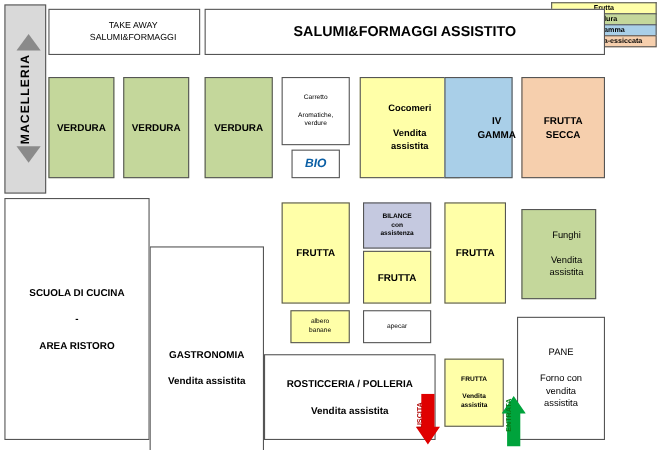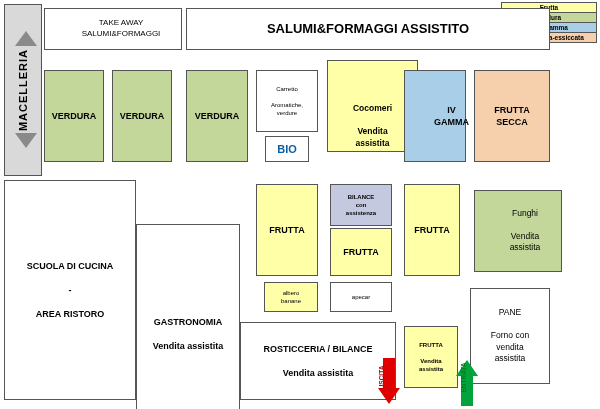--- a/index.html
+++ b/index.html
@@ -60,21 +60,21 @@
     text-align:center;padding:1px 0;
     font-weight:bold;
   }
   #legend .lrow:last-child{border-bottom:1px solid #555;}
   .lg-frutta{background:#ffffa8;}
   .lg-verdura{background:#c4d79b;}
   .lg-ivv{background:#a9cfe8;}
   .lg-secca{background:#f6cfad;}
 
   
-  .bio{color:#0b5fa5;font-weight:bold;font-size:11px;}
+  .bio{color:#0b5fa5;font-weight:bold;font-size:11px;font-style:italic;}
 
   
   .bigarrow{position:absolute;}
   .vlabel{
     position:absolute;
     font-size:6.5px;font-weight:bold;color:#ffffff;
     transform:rotate(-90deg);
     white-space:nowrap;
   }
   .redlbl{color:#b00000;}
@@ -122,21 +122,21 @@
     <span class="ln xs">Carretto
 
 Aromatiche,
 verdure</span>
   </div>
 
   <div class="box plain" style="left:265px;top:136px;width:44px;height:26px;">
     <span class="ln bio">BIO</span>
   </div>
 
-  <div class="box yellow" style="left:327px;top:60px;width:91px;height:92px;justify-content:flex-end;">
+  <div class="box yellow" style="left:327px;top:70px;width:91px;height:92px;">
     <span class="ln" style="font-size:8.5px;font-weight:bold;">Cocomeri
 
 Vendita
 assistita</span>
   </div>
 
   <div class="box blue" style="left:404px;top:70px;width:62px;height:92px;">
     <span class="ln" style="font-size:9px;font-weight:bold;">IV
 GAMMA</span>
   </div>
@@ -171,50 +171,50 @@
   </div>
 
   <div class="box yellow" style="left:330px;top:228px;width:62px;height:48px;">
     <span class="ln" style="font-size:9px;font-weight:bold;">FRUTTA</span>
   </div>
 
   <div class="box yellow" style="left:404px;top:184px;width:56px;height:92px;">
     <span class="ln" style="font-size:9px;font-weight:bold;">FRUTTA</span>
   </div>
 
-  <div class="box green" style="left:474px;top:190px;width:88px;height:82px;padding-left:16px;">
+  <div class="box green" style="left:474px;top:190px;width:68px;height:82px;padding-left:16px;">
     <span class="ln" style="font-size:8.5px;">Funghi
 
 Vendita
 assistita</span>
   </div>
 
   <div class="box yellow" style="left:264px;top:282px;width:54px;height:30px;">
     <span class="ln xs">albero
 banane</span>
   </div>
 
   <div class="box plain" style="left:330px;top:282px;width:62px;height:30px;">
     <span class="ln xs">apecar</span>
   </div>
 
   <div class="box plain" style="left:240px;top:322px;width:156px;height:78px;">
-    <span class="ln" style="font-size:9px;font-weight:bold;">ROSTICCERIA / BILANCE
+    <span class="ln" style="font-size:9px;font-weight:bold;">ROSTICCERIA / POLLERIA
 
 Vendita assistita</span>
   </div>
 
   <div class="box yellow" style="left:404px;top:326px;width:54px;height:62px;">
     <span class="ln xs" style="font-weight:bold;">FRUTTA
 
 Vendita
 assistita</span>
   </div>
 
-  <div class="box plain" style="left:470px;top:288px;width:80px;height:96px;">
+  <div class="box plain" style="left:470px;top:288px;width:80px;height:112px;">
     <span class="ln" style="font-size:8.5px;">PANE
 
 Forno con
 vendita
 assistita</span>
   </div>
 
   <svg class="bigarrow" style="left:378px;top:358px;width:22px;height:48px;" viewBox="0 0 22 48">
     <polygon points="5,0 17,0 17,30 22,30 11,46 0,30 5,30" fill="#e00000"></polygon>
   </svg>

